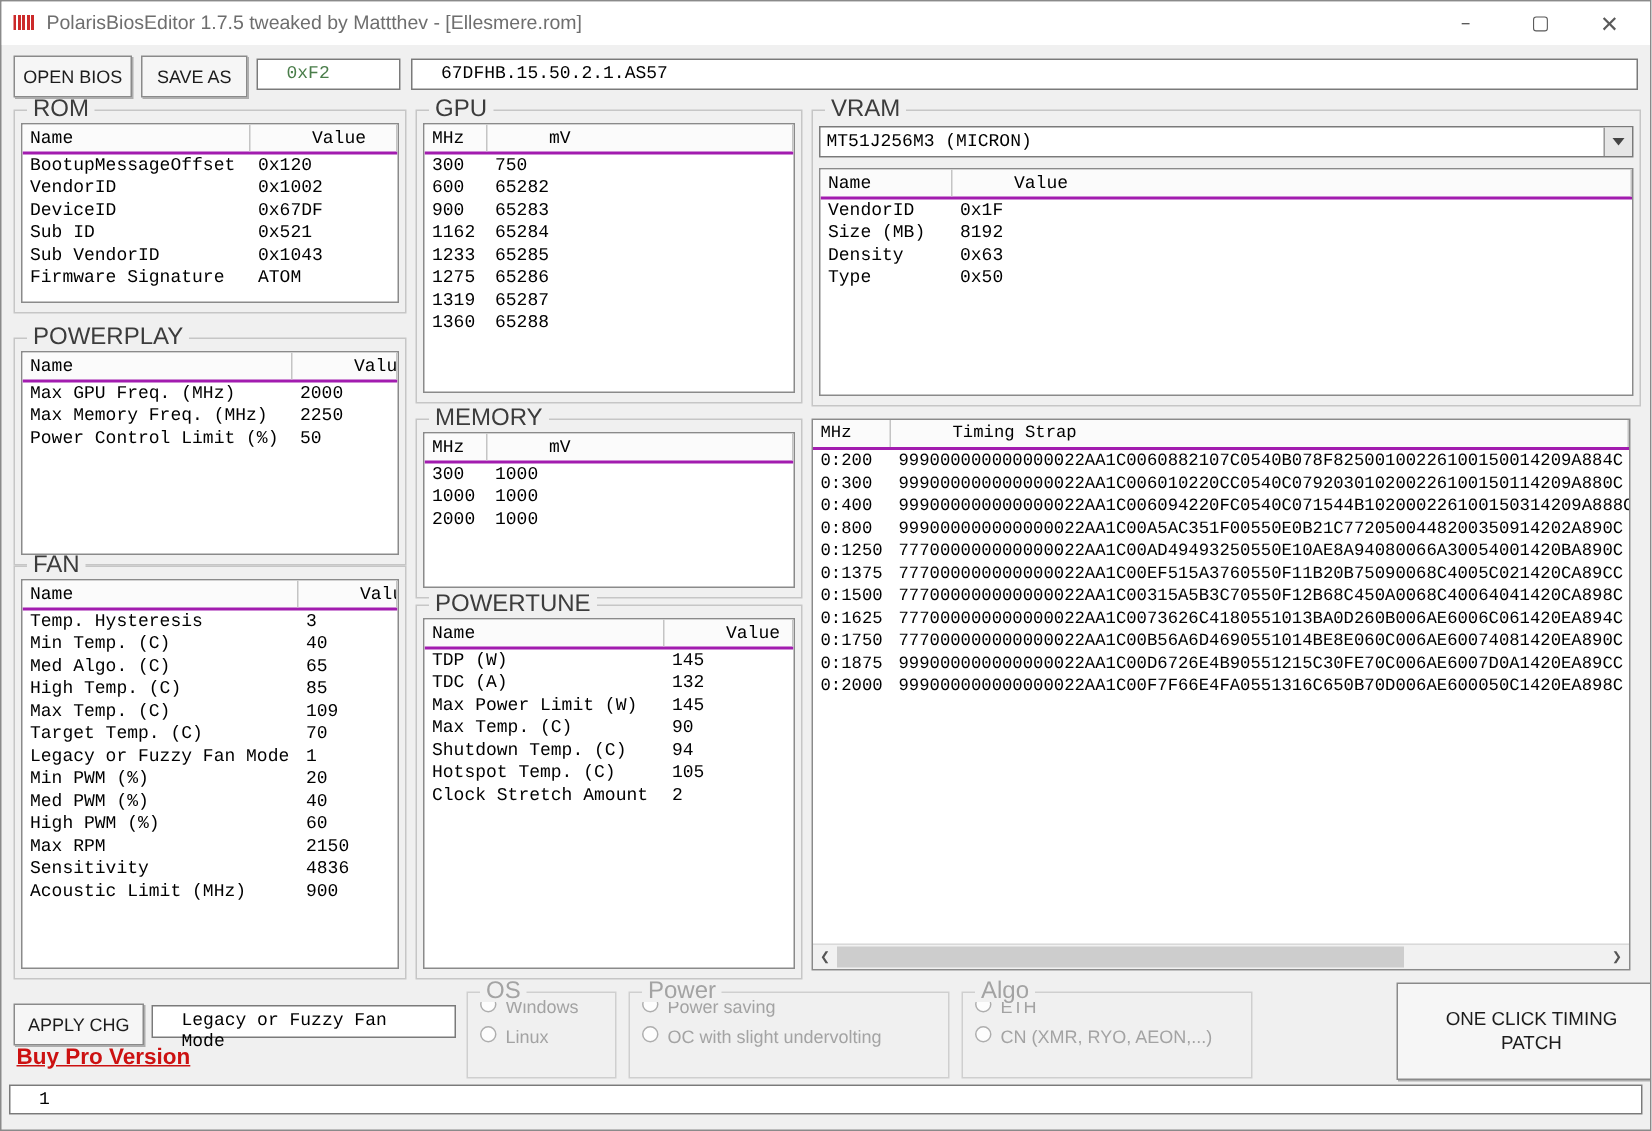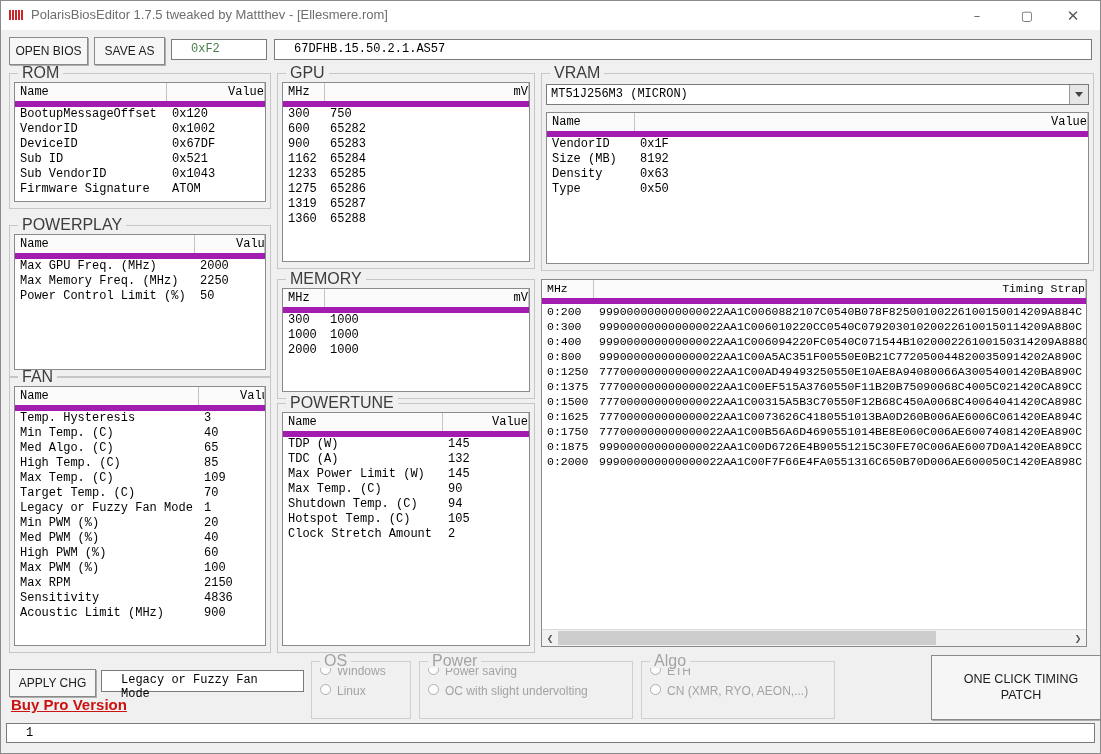--- a/index.html
+++ b/index.html
@@ -26,23 +26,23 @@
   .gb{position:absolute;border:1px solid #c6c6c6;}
   .gb-label{position:absolute;top:-8px;left:8px;background:#f0f0f0;padding:0 4px;
     font-size:16px;color:#3c3c3c;line-height:14px;}
   .gb.disabled{border-color:#cfcfcf}
   .gb.disabled .gb-label{color:#a3a3a3}
 
   
   .tbl{position:absolute;left:4px;right:4px;top:8px;bottom:6px;background:#ffffff;
     border:1px solid #8a8a8a;overflow:hidden;
     font-family:"Liberation Mono","DejaVu Sans Mono",monospace;font-size:12px;color:#000;}
-  .thead{display:flex;height:18px;line-height:18px;background:#fbfbfb;border-bottom:6px solid #a21caf;gap:36px;}
+  .thead{display:flex;height:18px;line-height:18px;background:#fbfbfb;border-bottom:2px solid #a21caf;gap:36px;}
   .thead .hc{padding-left:5px;border-right:1px solid #c4c4c4;box-sizing:border-box;white-space:nowrap;overflow:hidden;}
-  .thead .hc:last-child{flex:1;text-align:right;}
+  .thead .hc:last-child{flex:1;}
   .trow{display:flex;height:15px;line-height:15px;white-space:nowrap;}
   .trow .c{padding-left:5px;box-sizing:border-box;overflow:hidden;flex-shrink:0;}
   .trow .c:last-child{flex:1 1 auto;}
 
   .t-rom  .hc.h0,.t-rom  .c0{width:152px}
   .t-pp   .hc.h0,.t-pp   .c0{width:180px}
   .t-fan  .hc.h0,.t-fan  .c0{width:184px}
   .t-gpu  .hc.h0,.t-gpu  .c0{width:42px}
   .t-mem  .hc.h0,.t-mem  .c0{width:42px}
   .t-pt   .hc.h0,.t-pt   .c0{width:160px}
@@ -199,24 +199,20 @@
           </div>
           <div class="trow">
             <span class="c c0">Med PWM (%)</span>
             <span class="c c1">40</span>
           </div>
           <div class="trow">
             <span class="c c0">High PWM (%)</span>
             <span class="c c1">60</span>
           </div>
           <div class="trow">
-            <span class="c c0">Max PWM (%)</span>
-            <span class="c c1">100</span>
-          </div>
-          <div class="trow">
             <span class="c c0">Max RPM</span>
             <span class="c c1">2150</span>
           </div>
           <div class="trow">
             <span class="c c0">Sensitivity</span>
             <span class="c c1">4836</span>
           </div>
           <div class="trow">
             <span class="c c0">Acoustic Limit (MHz)</span>
             <span class="c c1">900</span>

